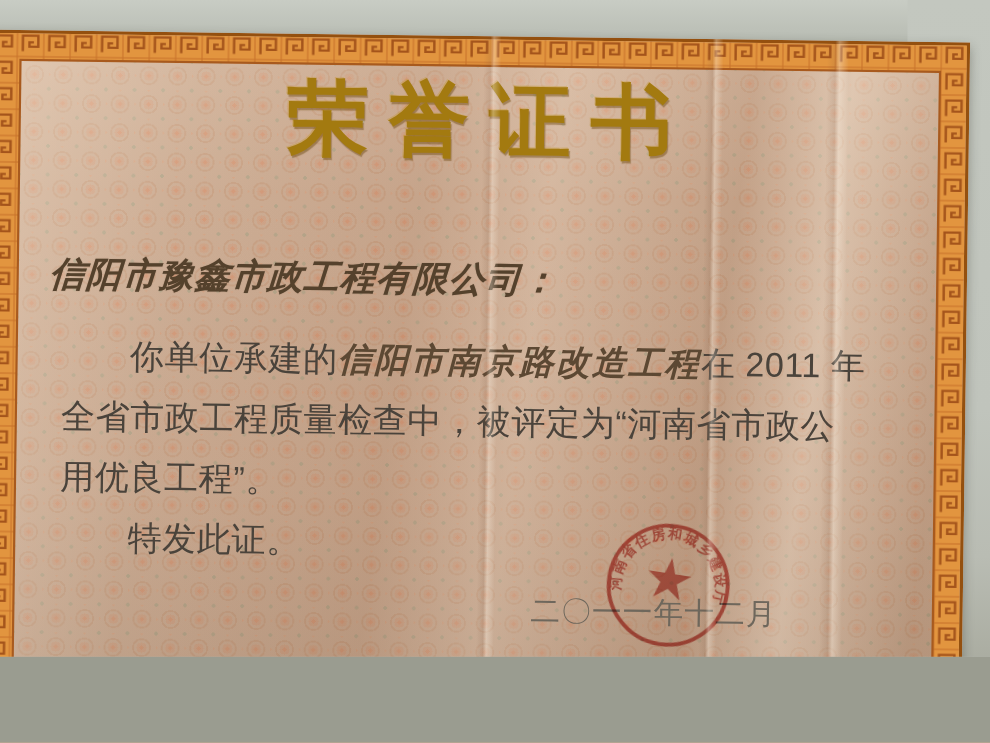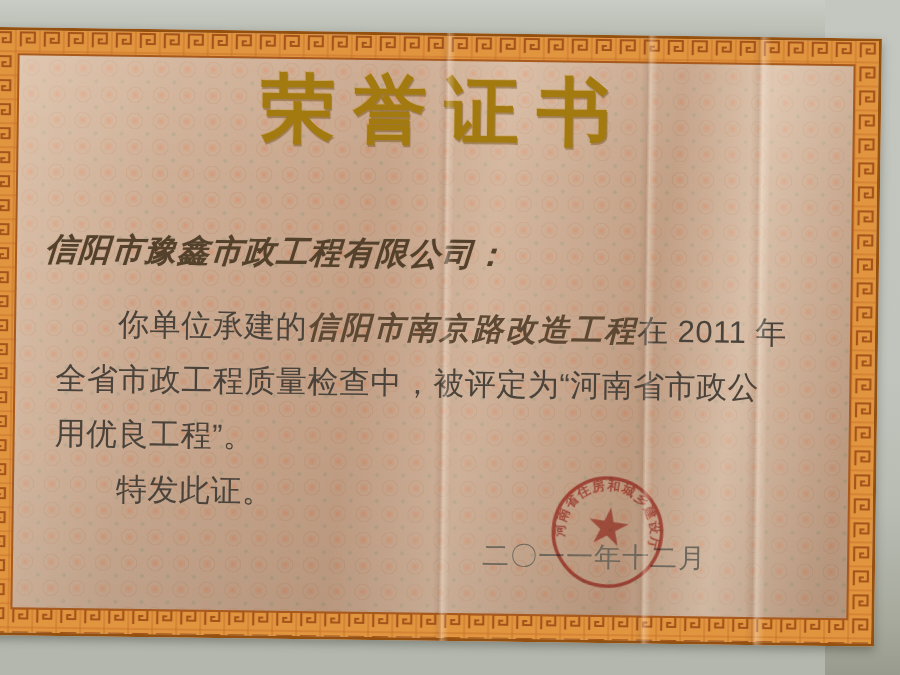--- a/index.html
+++ b/index.html
@@ -2,21 +2,21 @@
 <html><head>
 <meta charset="utf-8">
 <style>
   html,body{margin:0;padding:0;}
   body{
     width:900px;height:675px;overflow:hidden;
     font-family:"Liberation Sans",sans-serif;
     background:#9a9c90;
   }
   .photo{
-    position:relative;width:900px;height:675px;overflow:hidden;
+    position:relative;width:900px;height:597px;overflow:hidden;
     background:#b3b7ae;
   }
   .bg-strip{position:absolute;}
   .bg-top{left:0;top:0;width:900px;height:40px;
     background:linear-gradient(180deg,#c8ccc4 0%,#bcc0b7 70%,#b6bab1 100%);}
   .bg-right{right:0;top:0;width:75px;height:675px;
     background:linear-gradient(180deg,#c3c7bf 0%,#c0c4bc 55%,#b9bcb3 75%,#a7a99d 92%,#999b8e 100%);}
   .bg-bottom{left:0;bottom:0;width:900px;height:60px;
     background:
       linear-gradient(180deg,rgba(0,0,0,0) 0%,rgba(35,35,25,0.22) 100%),

